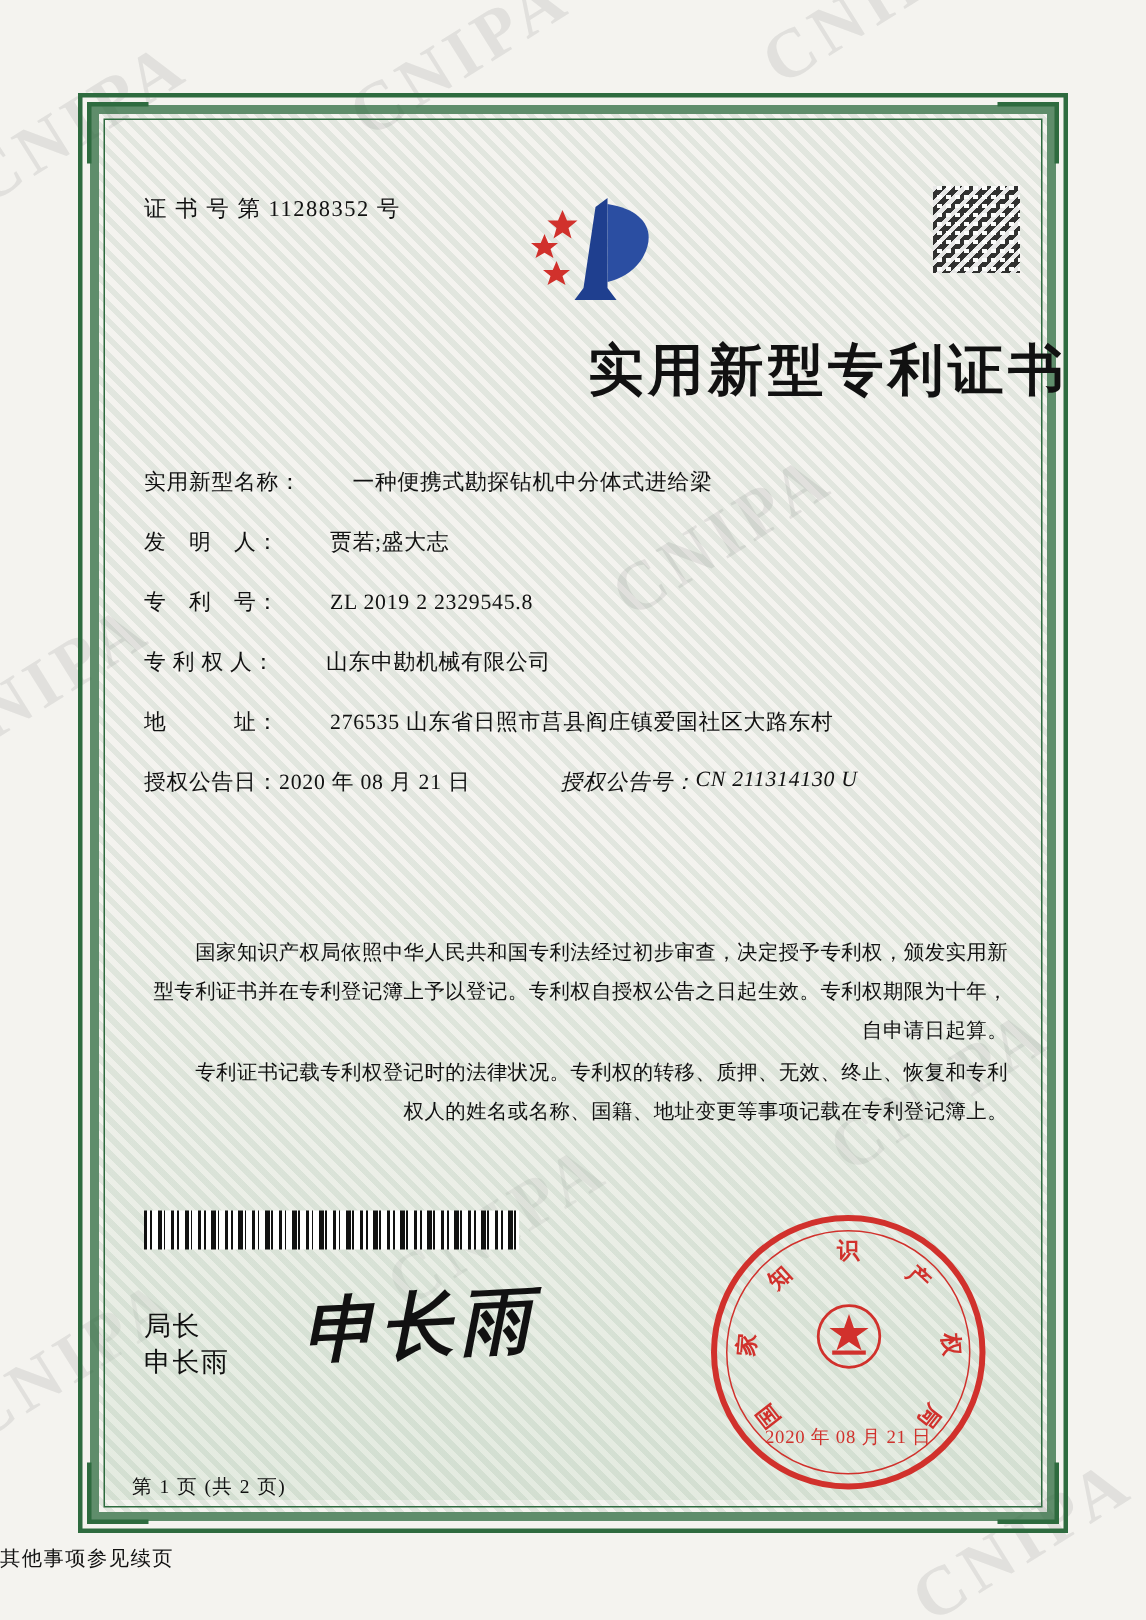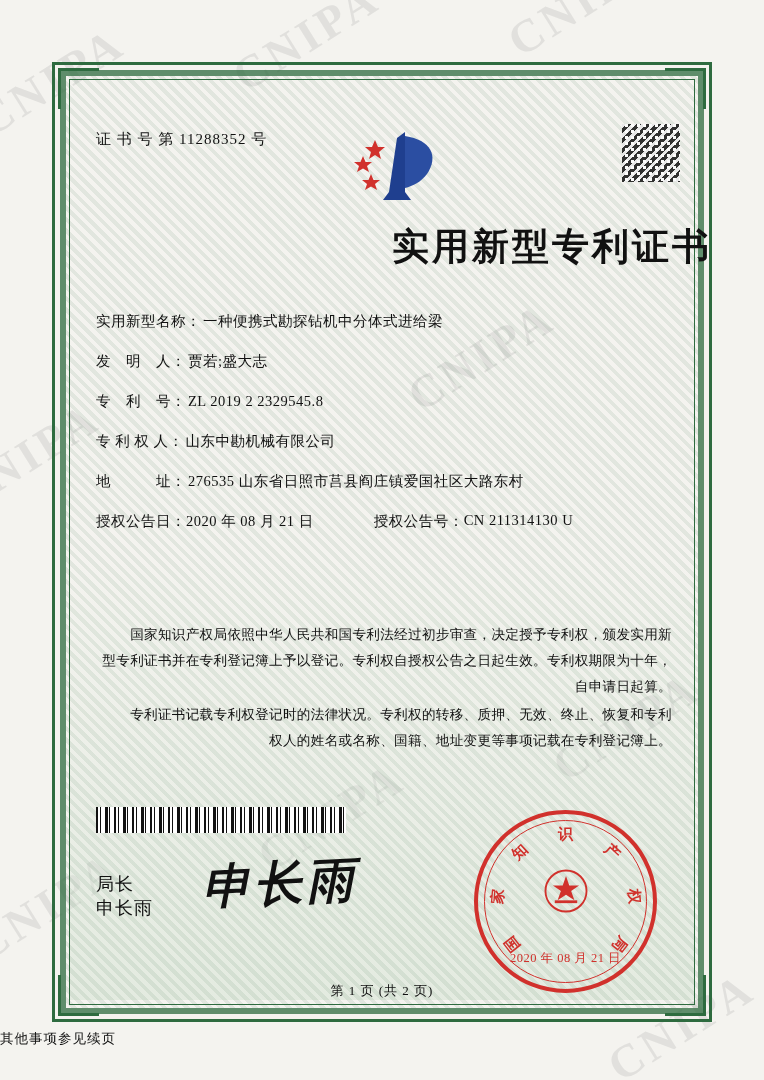--- a/index.html
+++ b/index.html
@@ -159,37 +159,38 @@
     top: 250px;
     width: 580px;
   }
   .field {
     display: flex;
     align-items: baseline;
     margin-bottom: 21px;
     font-size: 14.5px;
     color: #111;
     letter-spacing: 0.5px;
+    gap: 32px;
   }
   .field .lbl {
     white-space: pre;
     flex: none;
   }
   .field .val {
     margin-left: 2px;
   }
   .field-row2 {
     display: flex;
     margin-bottom: 21px;
     font-size: 14.5px;
     color: #111;
     letter-spacing: 0.5px;
   }
   .field-row2 .col { display: flex; }
-  .field-row2 .col.second { margin-left: 60px; }
+  .field-row2 .col.second { margin-left: 60px; font-style: italic; }
 
   .paras {
     position: absolute;
     left: 44px;
     top: 560px;
     width: 576px;
     font-size: 13.6px;
     line-height: 26px;
     color: #111;
     letter-spacing: 0.3px;
@@ -279,24 +280,25 @@
     font-size: 12.5px;
     color: #d1312c;
     letter-spacing: 0.5px;
   }
 
   .page-num {
     position: absolute;
     left: 0;
     top: 920px;
     width: 660px;
-    text-align: center;
+    text-align: left;
     font-size: 13px;
     color: #111;
     letter-spacing: 1px;
+    padding-left: 36px;
   }
   .footnote {
     position: absolute;
     left: 0;
     top: 1030px;
     width: 764px;
     text-align: left;
     font-size: 13.5px;
     color: #111;
     letter-spacing: 1px;

